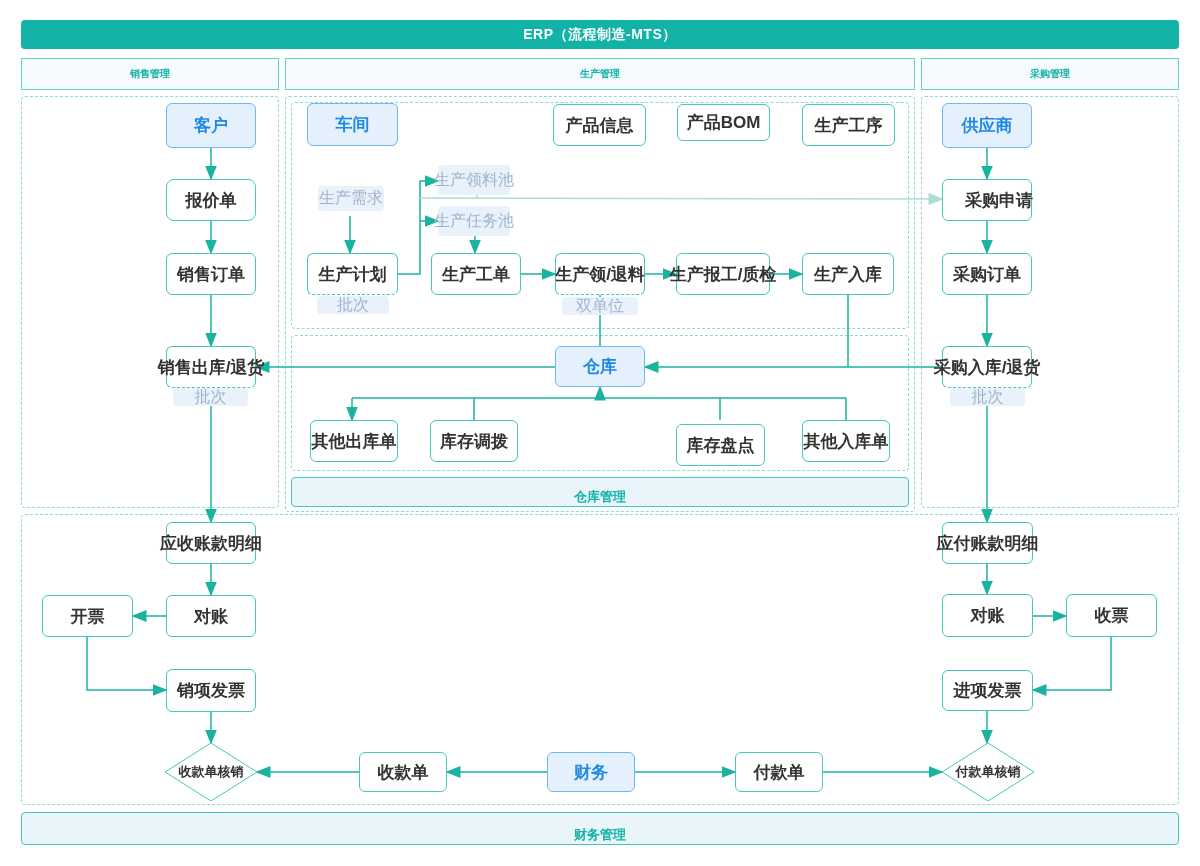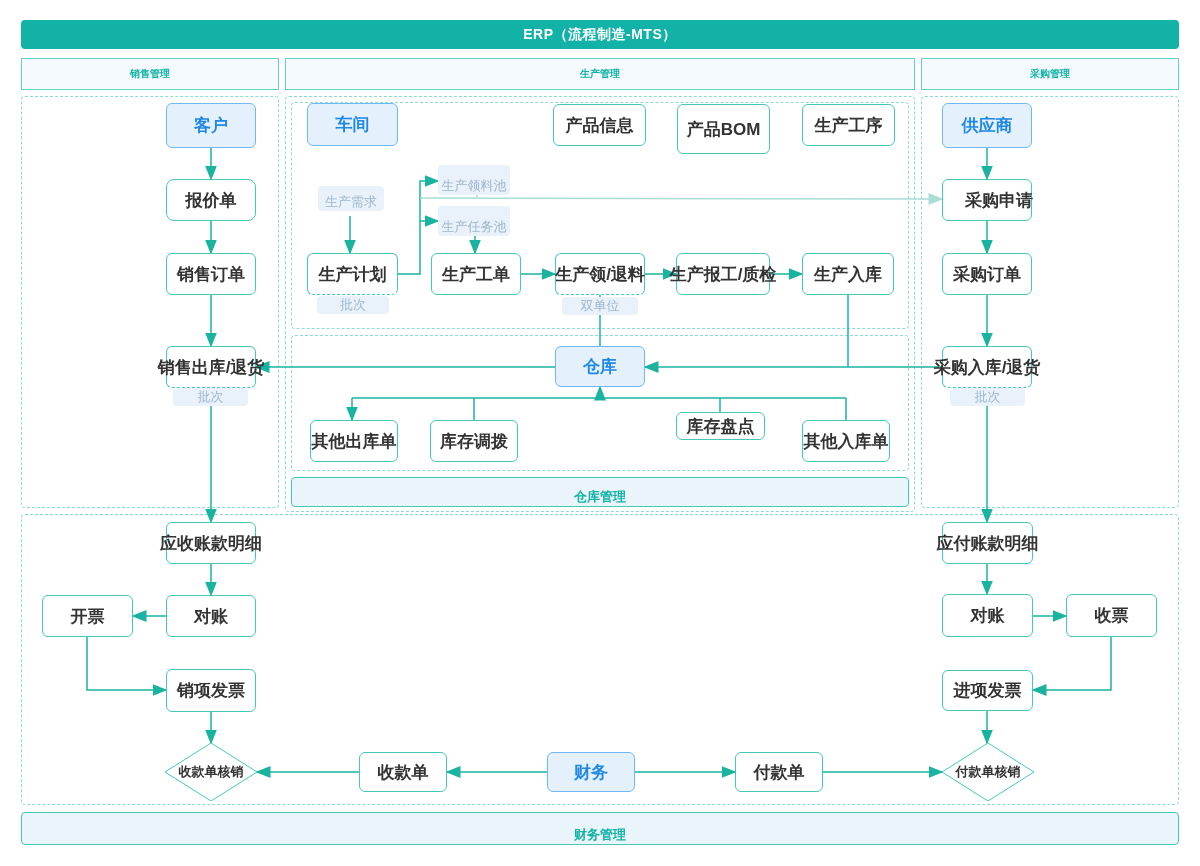--- a/index.html
+++ b/index.html
@@ -15,22 +15,22 @@
   .bar{background:var(--bar-bg);border:1px solid var(--box-border);border-radius:4px;
           color:var(--teal);font-size:13px;font-weight:bold;
           display:flex;align-items:flex-end;justify-content:center;}
   .region{border:1px dashed var(--dash-border);border-radius:4px;}
   .node{background:#fff;border:1px solid var(--box-border);border-radius:6px;
         color:var(--text);font-size:17px;font-weight:600;white-space:nowrap;
         display:flex;align-items:center;justify-content:center;z-index:3;}
   .node.entity{background:var(--blue-bg);border-color:var(--blue-border);color:var(--blue-text);}
   .node.tagged{border-bottom-style:dashed;}
   .tag{background:var(--tag-bg);border-radius:4px;color:var(--tag-text);
-       font-size:13px;white-space:nowrap;
-       display:flex;align-items:flex-end;justify-content:center;z-index:4;}
+       font-size:16px;white-space:nowrap;
+       display:flex;align-items:center;justify-content:center;z-index:4;}
   .diamond{z-index:3;}
   .diamond svg{position:absolute;left:0;top:0;}
   .diamond .dlabel{position:absolute;left:0;top:0;width:100%;height:100%;
        display:flex;align-items:center;justify-content:center;
        color:var(--text);font-size:13px;font-weight:600;white-space:nowrap;}
   #edges{position:absolute;left:0;top:0;z-index:2;}
 </style>
 </head>
 <body>
 
@@ -120,21 +120,21 @@
     </div>
     <div class="abs node tagged" style="left: 166px; top: 346px; width: 90px; height: 42px;">
       <span>销售出库/退货</span>
     </div>
     <div class="abs node entity" style="left: 307px; top: 103px; width: 91px; height: 43px;">
       <span>车间</span>
     </div>
     <div class="abs node" style="left: 553px; top: 104px; width: 93px; height: 42px;">
       <span>产品信息</span>
     </div>
-    <div class="abs node" style="left: 677px; top: 104px; width: 93px; height: 50px;">
+    <div class="abs node" style="left: 677px; top: 104px; width: 93px; height: 37px;">
       <span>产品BOM</span>
     </div>
     <div class="abs node" style="left: 802px; top: 104px; width: 93px; height: 42px;">
       <span>生产工序</span>
     </div>
     <div class="abs node tagged" style="left: 307px; top: 253px; width: 91px; height: 42px;">
       <span>生产计划</span>
     </div>
     <div class="abs node" style="left: 431px; top: 253px; width: 90px; height: 42px;">
       <span>生产工单</span>
@@ -150,21 +150,21 @@
     </div>
     <div class="abs node entity" style="left: 555px; top: 346px; width: 90px; height: 41px;">
       <span>仓库</span>
     </div>
     <div class="abs node" style="left: 310px; top: 420px; width: 88px; height: 42px;">
       <span>其他出库单</span>
     </div>
     <div class="abs node" style="left: 430px; top: 420px; width: 88px; height: 42px;">
       <span>库存调拨</span>
     </div>
-    <div class="abs node" style="left: 676px; top: 412px; width: 89px; height: 28px; text-align: center;">
+    <div class="abs node" style="left: 676px; top: 424px; width: 89px; height: 42px; text-align: center;">
       <span>库存盘点</span>
     </div>
     <div class="abs node" style="left: 802px; top: 420px; width: 88px; height: 42px;">
       <span>其他入库单</span>
     </div>
     <div class="abs node entity" style="left: 942px; top: 103px; width: 90px; height: 45px;">
       <span>供应商</span>
     </div>
     <div class="abs node" style="left: 942px; top: 179px; width: 90px; height: 42px; padding-left: 24px;">
       <span>采购申请</span>

